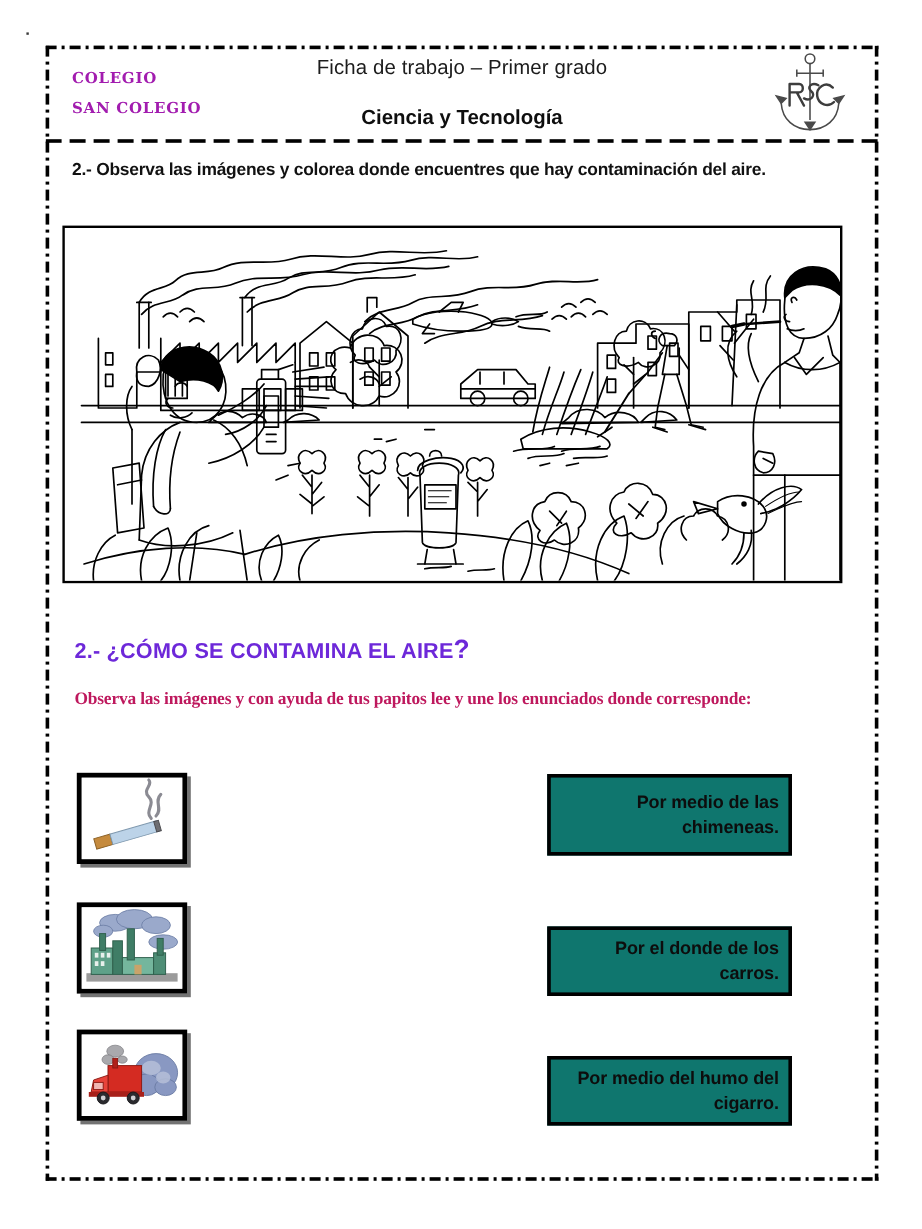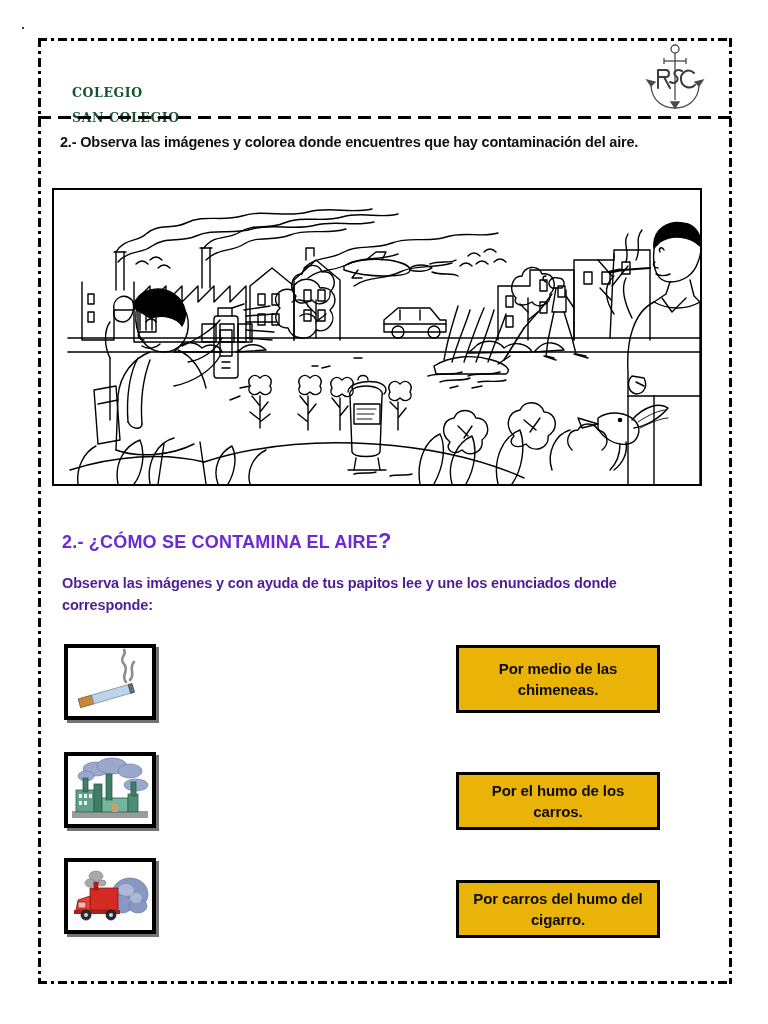--- a/index.html
+++ b/index.html
@@ -60,30 +60,29 @@
   
   .header {
     position: absolute;
     left: 38px;
     top: 38px;
     width: 694px;
     height: 80px;
   }
   .school-name {
     position: absolute;
-    left: 34px;
+    left: 22px;
     top: 14px;
     font-family: "DejaVu Serif", "Liberation Serif", serif;
     font-weight: bold;
     font-size: 12.5px;
     letter-spacing: 0.6px;
-    color: #14532d;
+    color: #a21caf;
     font-variant: small-caps;
     line-height: 25px;
-    margin-top: 28px;
   }
   .school-line2 { top: 39px; }
 
   .doc-title {
     position: absolute;
     left: 0;
     top: 9px;
     width: 694px;
     text-align: center;
     font-size: 17px;
@@ -160,23 +159,24 @@
     letter-spacing: 0.2px;
   }
   .q2-heading .qm { font-size: 22px; }
   .q2-sub {
     position: absolute;
     left: 62px;
     top: 572px;
     width: 640px;
     font-size: 14.5px;
     font-weight: bold;
-    color: #4c1d95;
+    color: #be185d;
     line-height: 22px;
     letter-spacing: -0.15px;
+    font-family: Liberation Serif, serif;
   }
 
   
   .pic-card {
     position: absolute;
     width: 92px;
     height: 76px;
     border: 4px solid #000;
     background: #fff;
     box-sizing: border-box;
@@ -186,26 +186,26 @@
   .pic-card svg { display: block; }
   .pic-1 { left: 64px; top: 644px; }
   .pic-2 { left: 64px; top: 752px; }
   .pic-3 { left: 64px; top: 858px; }
 
   
   .stmt-box {
     position: absolute;
     width: 204px;
     border: 3px solid #000;
-    background: #eab308;
+    background: #0f766e;
     box-sizing: border-box;
     display: flex;
     align-items: center;
     justify-content: center;
-    text-align: center;
+    text-align: right;
     font-size: 15px;
     font-weight: bold;
     color: #0d0d0d;
     line-height: 21px;
     letter-spacing: -0.1px;
     padding: 6px 8px;
   }
   .stmt-1 { left: 456px; top: 645px; height: 68px; }
   .stmt-2 { left: 456px; top: 772px; height: 58px; }
   .stmt-3 { left: 456px; top: 880px; height: 58px; }
@@ -218,20 +218,22 @@
 <div class="page-frame">
   <div class="frame-edge frame-top"></div>
   <div class="frame-edge frame-bottom"></div>
   <div class="frame-edge frame-left"></div>
   <div class="frame-edge frame-right"></div>
 </div>
 
 <div class="header">
   <div class="school-name">COLEGIO</div>
   <div class="school-name school-line2">SAN COLEGIO</div>
+  <div class="doc-title">Ficha de trabajo – Primer grado</div>
+  <div class="doc-subject">Ciencia y Tecnología</div>
 
   <div class="crest">
     <svg viewBox="0 0 66 72" width="66" height="72">
       <g fill="none" stroke="#4a4a4a" stroke-width="1.3">
 
         <circle cx="33" cy="7" r="4"></circle>
 
         <line x1="33" y1="11" x2="33" y2="58"></line>
 
         <line x1="22" y1="19" x2="44" y2="19"></line>
@@ -597,17 +599,17 @@
       <circle cx="18" cy="53" r="2"></circle>
       <circle cx="43" cy="53" r="2"></circle>
     </g>
   </svg>
 </div>
 
 <div class="stmt-box stmt-1">
   <span>Por medio de las chimeneas.</span>
 </div>
 <div class="stmt-box stmt-2">
-  <span>Por el humo de los carros.</span>
+  <span>Por el donde de los carros.</span>
 </div>
 <div class="stmt-box stmt-3">
-  <span>Por carros del humo del cigarro.</span>
+  <span>Por medio del humo del cigarro.</span>
 </div>
 
 </body></html>

